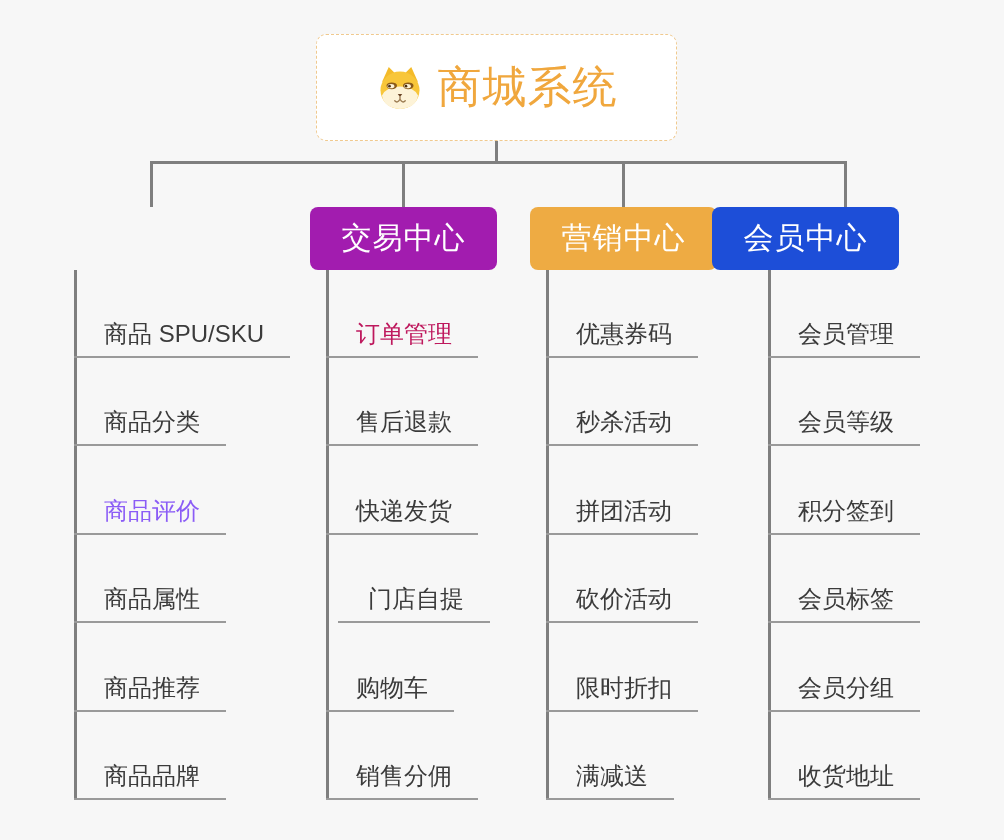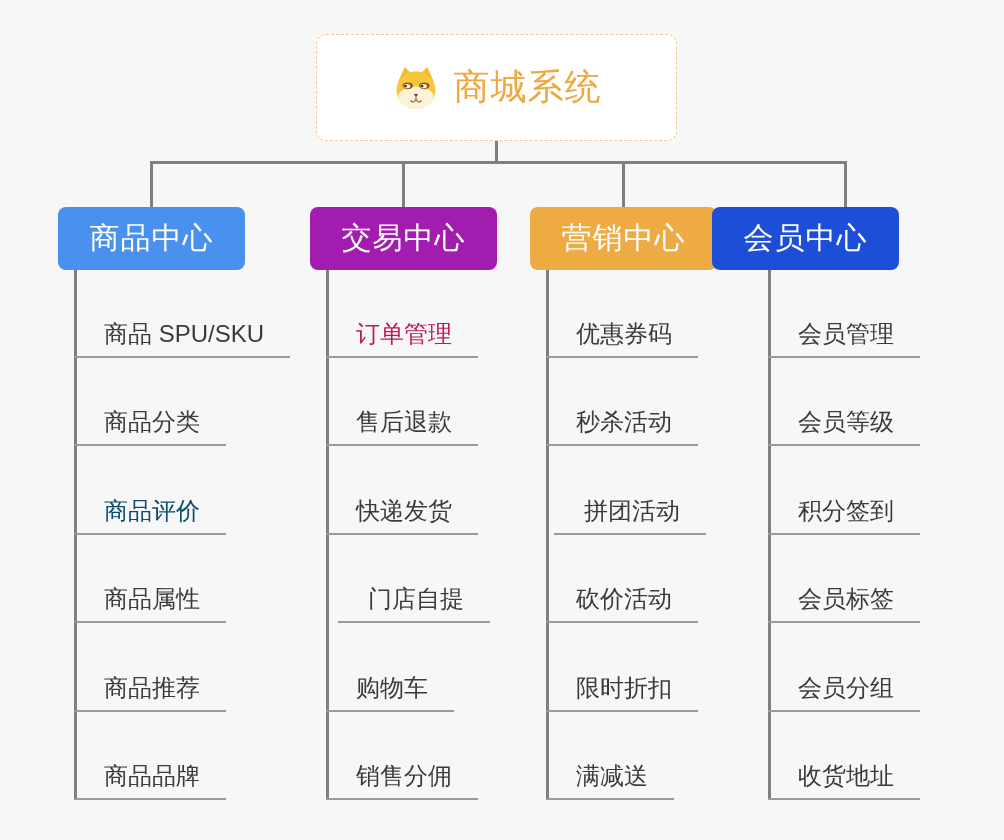--- a/index.html
+++ b/index.html
@@ -5,21 +5,21 @@
   html,body{margin:0;padding:0;}
   body{background:#f7f7f7;font-family:"Liberation Sans",sans-serif;}
   #mindmap{position:relative;width:1004px;height:840px;background:#f7f7f7;overflow:hidden;}
   .line{position:absolute;background:#7f7f7f;}
   .root-node{
     position:absolute;left:316px;top:34px;width:361px;height:107px;
     background:#ffffff;border:1px dashed #f0c98e;border-radius:10px;
     display:flex;align-items:center;justify-content:center;gap:14px;
     box-sizing:border-box;cursor:pointer;
   }
-  .root-label{font-size:36px;color:#f0a73d;letter-spacing:1px;white-space:nowrap;text-align:center;}
+  .root-label{font-size:44px;color:#f0a73d;letter-spacing:1px;white-space:nowrap;text-align:center;}
   .branch-header{
     position:absolute;width:187px;height:63px;border-radius:8px;
     display:flex;align-items:center;justify-content:center;
     color:#ffffff;font-size:30px;letter-spacing:1px;cursor:pointer;
   }
   .child-item{
     position:absolute;display:inline-flex;align-items:flex-end;
     box-sizing:border-box;height:48px;padding:0 26px 6px 30px;
     border-bottom:2px solid #9a9a9a;font-size:24px;color:#3b3b3b;
     white-space:nowrap;cursor:pointer;
@@ -45,31 +45,28 @@
       <circle cx="40" cy="27.5" r="1.8" fill="#4a2f10"></circle>
       <path d="M29,38 h6 l-3,4 Z" fill="#6b4527"></path>
       <path d="M32,42 v3 M25,47 q3.5,4 7,-2 q3.5,6 7,2" stroke="#9a7a50" stroke-width="1.8" fill="none" stroke-linecap="round"></path>
     </svg>
     <span class="root-label" style="color: rgb(240, 167, 61);">商城系统</span>
   </div>
 
 <div class="line" style="left: 495px; top: 141px; width: 3px; height: 23px; background: rgb(127, 127, 127);"></div>
     <div class="line" style="left: 150px; top: 161px; width: 697px; height: 3px; background: rgb(127, 127, 127);"></div>
     <div class="line" style="left: 150px; top: 161px; width: 3px; height: 46px; background: rgb(127, 127, 127);"></div>
-    <div class="branch-header" style="left: 58px; top: 207px; background: rgb(74, 144, 238);">
-      <span>商品中心</span>
-    </div>
     <div class="line" style="left: 74px; top: 270px; width: 3px; height: 530px; background: rgb(127, 127, 127);"></div>
     <div class="child-item" style="left: 74px; top: 310px; border-bottom-color: rgb(154, 154, 154); color: rgb(59, 59, 59);">
       <span>商品 SPU/SKU</span>
     </div>
     <div class="child-item" style="left: 74px; top: 398px; border-bottom-color: rgb(154, 154, 154); color: rgb(59, 59, 59);">
       <span>商品分类</span>
     </div>
-    <div class="child-item" style="left: 74px; top: 487px; border-bottom-color: rgb(154, 154, 154); color: #0c4a6e;">
+    <div class="child-item" style="left: 74px; top: 487px; border-bottom-color: rgb(154, 154, 154); color: #8b5cf6;">
       <span>商品评价</span>
     </div>
     <div class="child-item" style="left: 74px; top: 575px; border-bottom-color: rgb(154, 154, 154); color: rgb(59, 59, 59);">
       <span>商品属性</span>
     </div>
     <div class="child-item" style="left: 74px; top: 664px; border-bottom-color: rgb(154, 154, 154); color: rgb(59, 59, 59);">
       <span>商品推荐</span>
     </div>
     <div class="child-item" style="left: 74px; top: 752px; border-bottom-color: rgb(154, 154, 154); color: rgb(59, 59, 59);">
       <span>商品品牌</span>
@@ -101,21 +98,21 @@
     <div class="branch-header" style="left: 530px; top: 207px; background: rgb(238, 171, 67);">
       <span>营销中心</span>
     </div>
     <div class="line" style="left: 546px; top: 270px; width: 3px; height: 530px; background: rgb(127, 127, 127);"></div>
     <div class="child-item" style="left: 546px; top: 310px; border-bottom-color: rgb(154, 154, 154); color: rgb(59, 59, 59);">
       <span>优惠券码</span>
     </div>
     <div class="child-item" style="left: 546px; top: 398px; border-bottom-color: rgb(154, 154, 154); color: rgb(59, 59, 59);">
       <span>秒杀活动</span>
     </div>
-    <div class="child-item" style="left: 546px; top: 487px; border-bottom-color: rgb(154, 154, 154); color: rgb(59, 59, 59); margin-left: 8px;">
+    <div class="child-item" style="left: 546px; top: 487px; border-bottom-color: rgb(154, 154, 154); color: rgb(59, 59, 59);">
       <span>拼团活动</span>
     </div>
     <div class="child-item" style="left: 546px; top: 575px; border-bottom-color: rgb(154, 154, 154); color: rgb(59, 59, 59);">
       <span>砍价活动</span>
     </div>
     <div class="child-item" style="left: 546px; top: 664px; border-bottom-color: rgb(154, 154, 154); color: rgb(59, 59, 59);">
       <span>限时折扣</span>
     </div>
     <div class="child-item" style="left: 546px; top: 752px; border-bottom-color: rgb(154, 154, 154); color: rgb(59, 59, 59);">
       <span>满减送</span>

